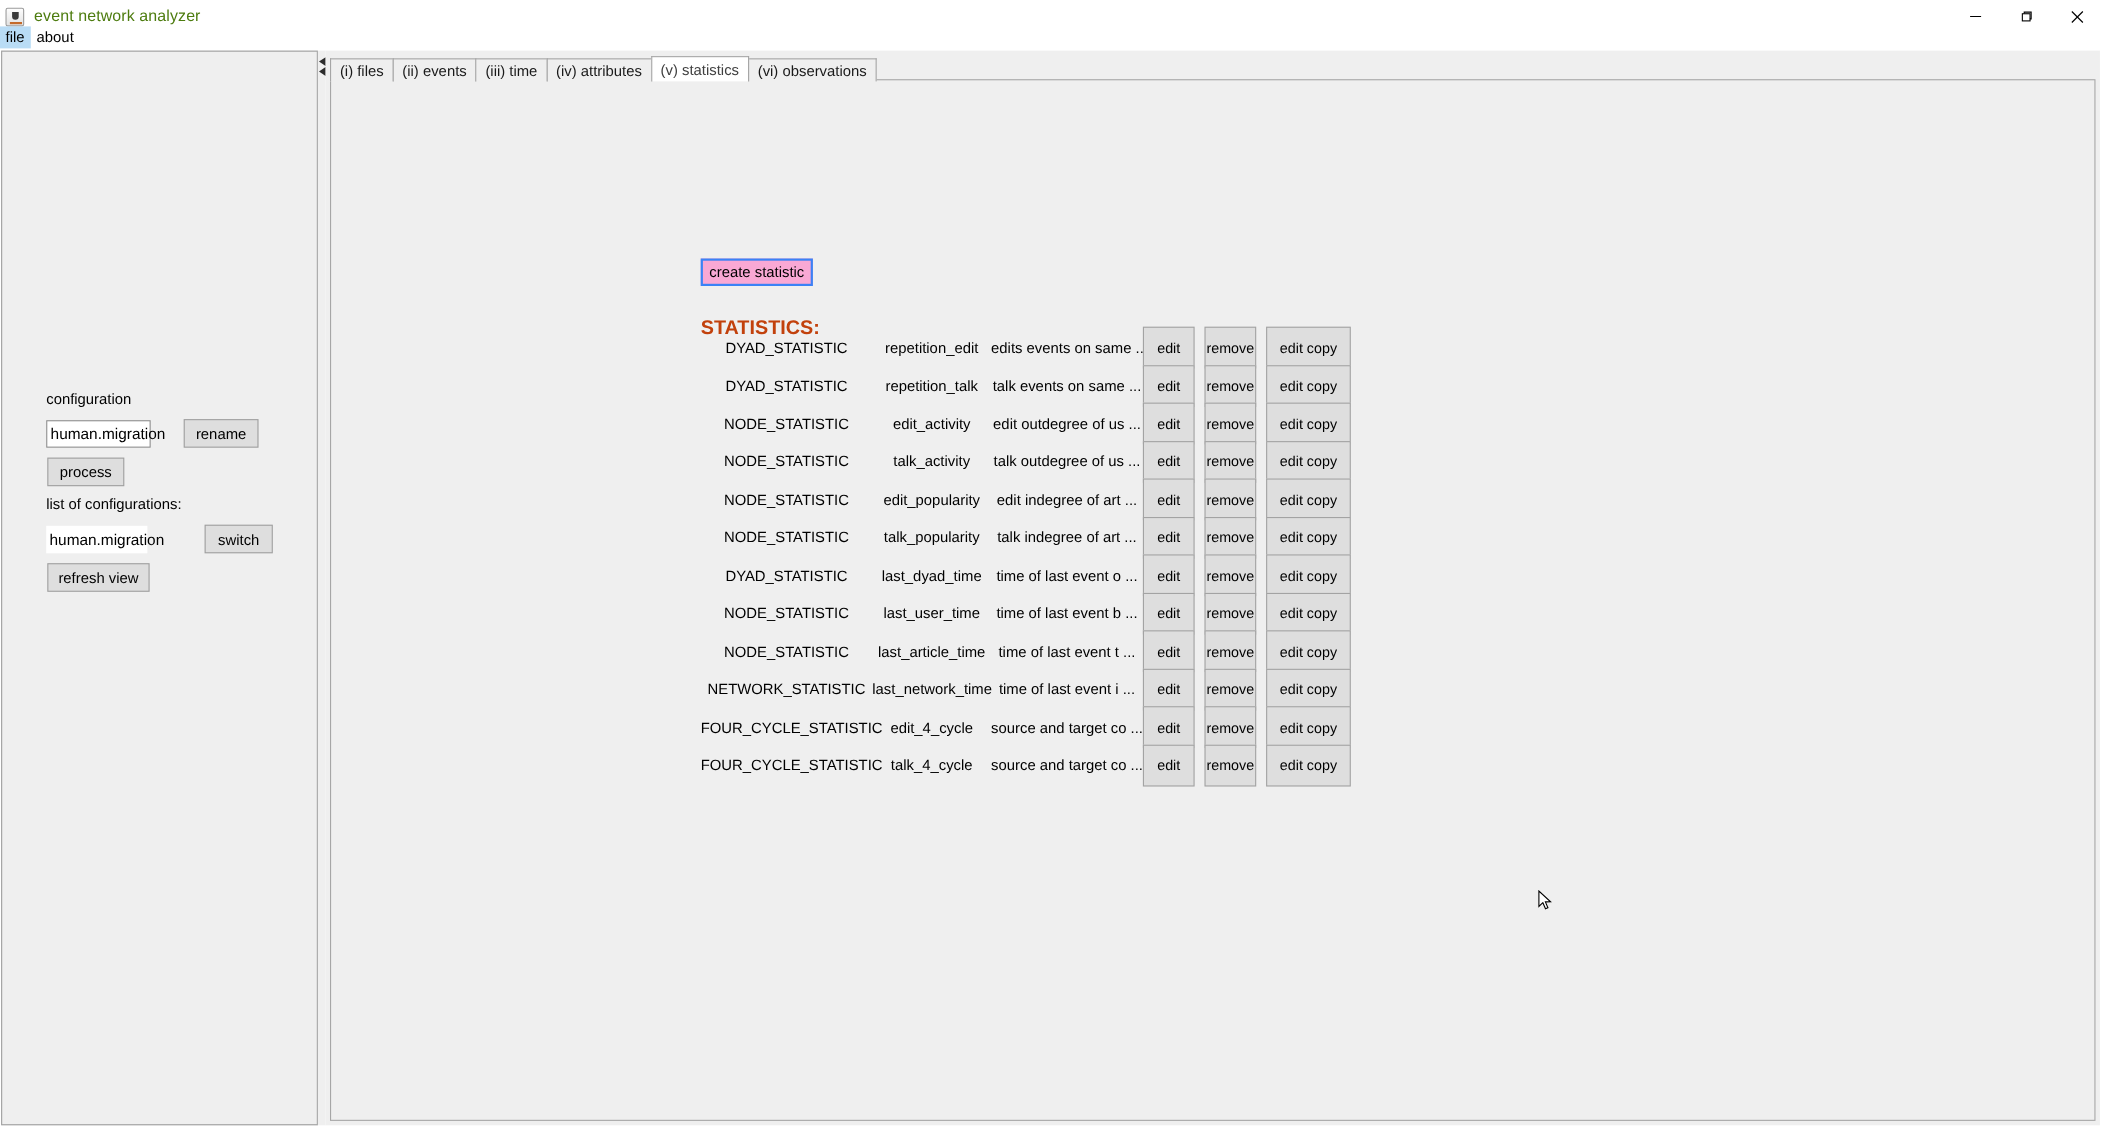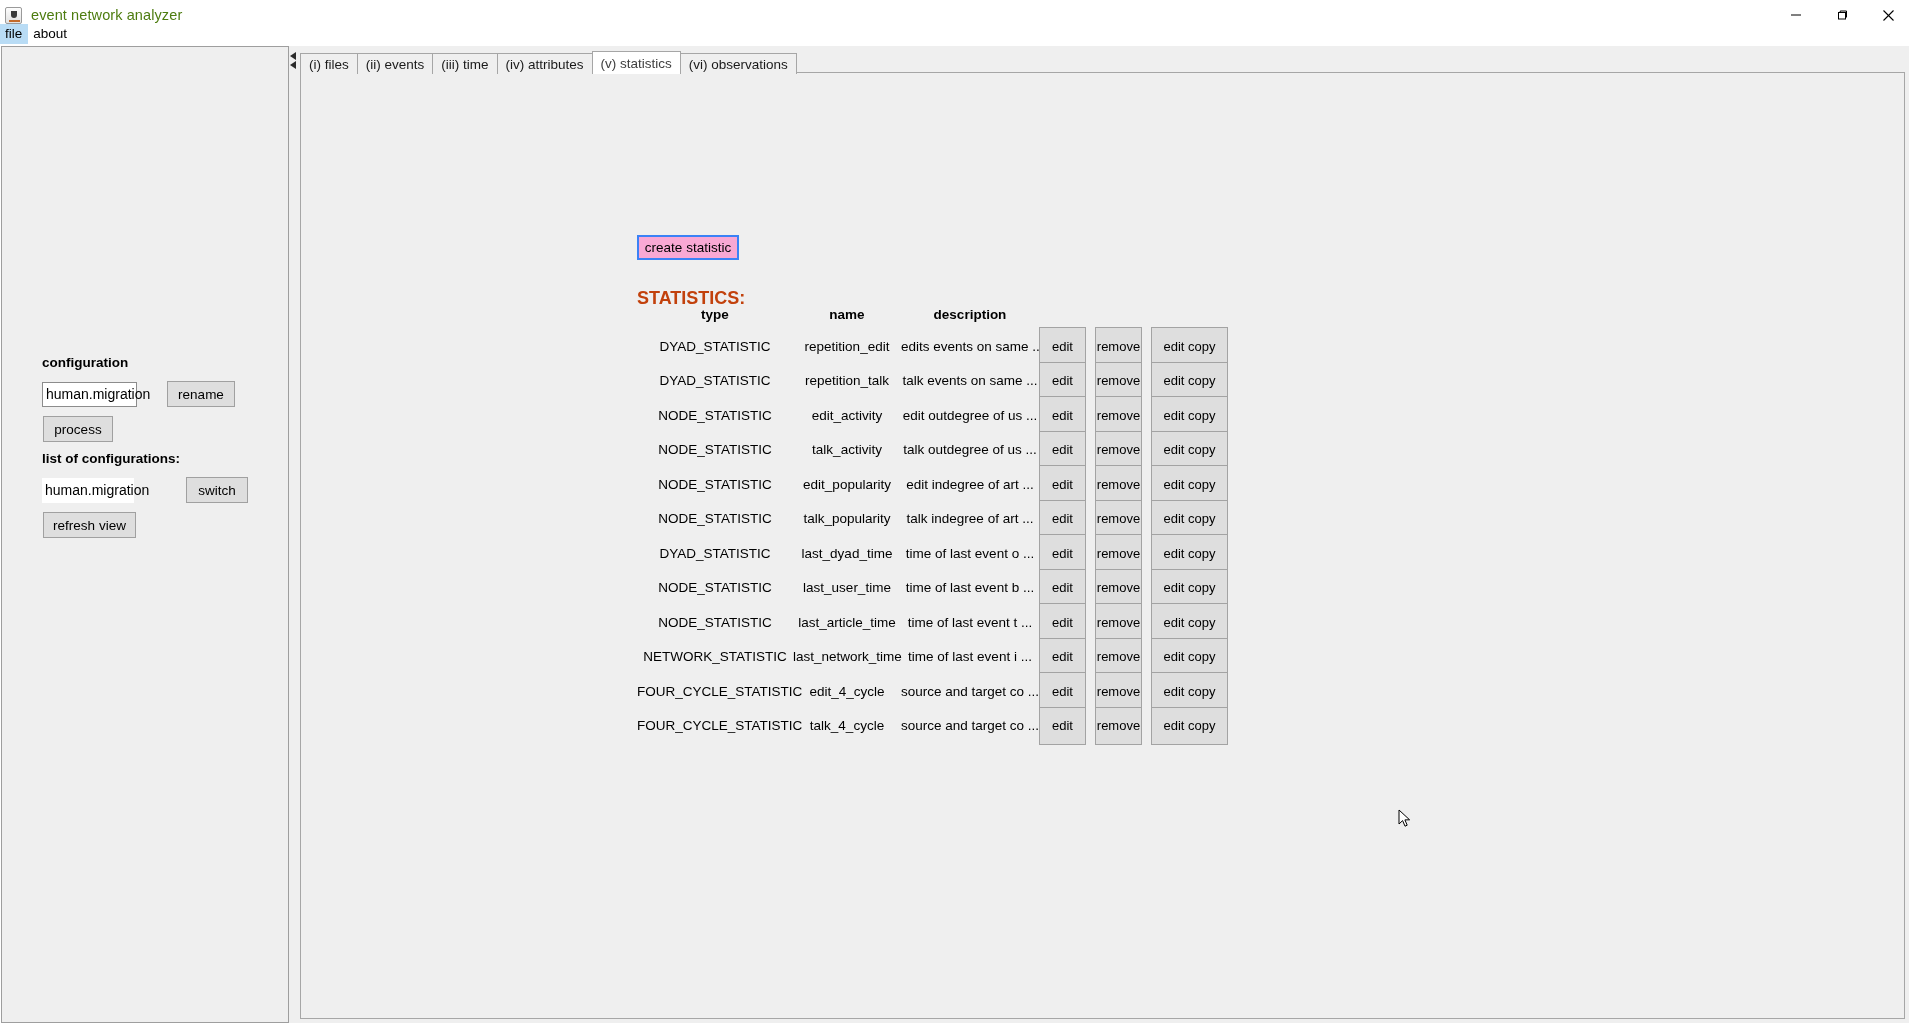--- a/index.html
+++ b/index.html
@@ -182,21 +182,21 @@
   }
 
   
   .cfg-block {
     position: absolute;
     left: 40px;
     width: 240px;
   }
   .cfg-label {
     font-size: 13.5px;
-    font-weight: bold;
+    font-weight: normal;
     color: #000;
   }
   .txtfield {
     background: #ffffff;
     border: 1px solid #8c8c8c;
     height: 25px;
     font-size: 14px;
     color: #000;
     padding: 0 3px;
     display: flex;
@@ -359,25 +359,20 @@
     </div>
 
     <div class="tab-pane">
 
       <div class="create-btn">create statistic</div>
 
       <div class="stats-title">STATISTICS:</div>
 
       <div class="stats-table">
 
-        <div class="hdr-row">
-          <div class="col-type">type</div>
-          <div class="col-name">name</div>
-          <div class="col-desc">description</div>
-        </div>
 
         <div class="data-row">
           <div class="col-type">DYAD_STATISTIC</div>
           <div class="col-name">repetition_edit</div>
           <div class="col-desc">edits events on same ...</div>
           <div class="row-btns">
             <div class="rbtn">edit</div>
             <div class="rbtn">remove</div>
             <div class="rbtn wide">edit copy</div>
           </div>

